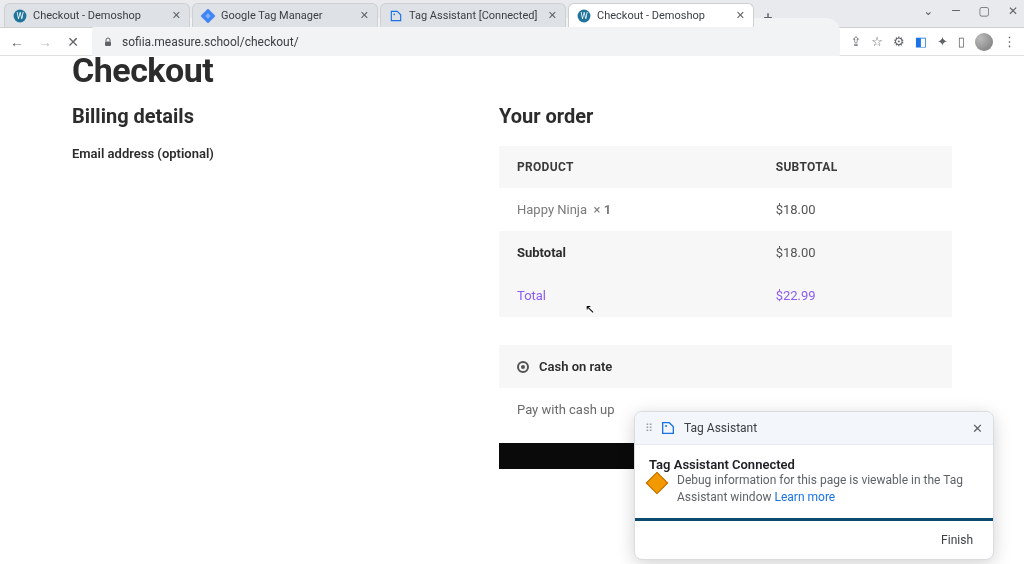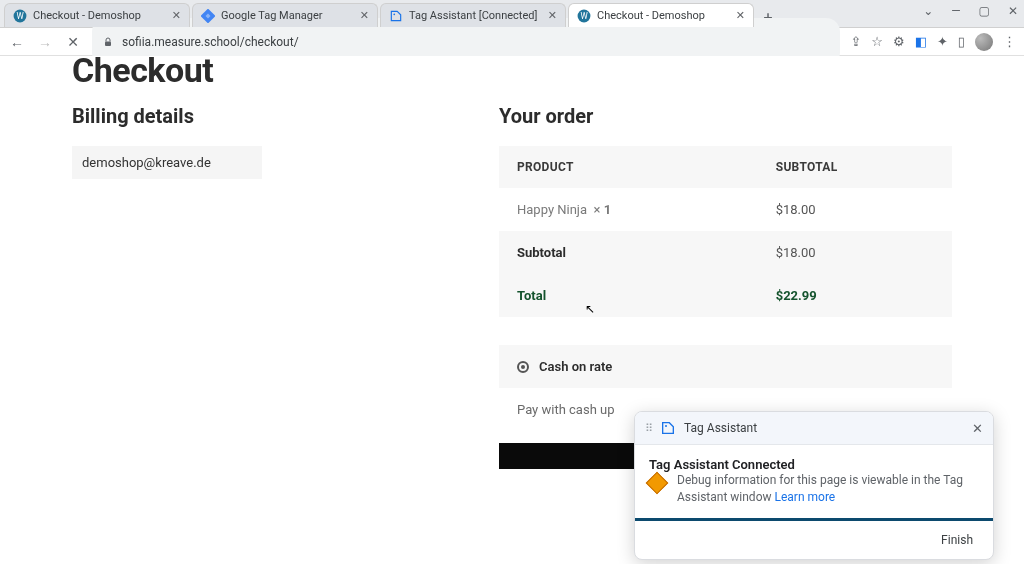--- a/index.html
+++ b/index.html
@@ -37,21 +37,21 @@
   .ship-line { margin-top: 24px; display: flex; align-items: center; gap: 8px; }
   .ship-line input[type=checkbox] { width: 12px; height: 12px; }
   .ship-label { font-size: 19px; font-weight: 700; color: #2c2c2c; }
 
   .order-table { width: 100%; border-collapse: collapse; background: #f7f7f7; }
   .order-table tr td, .order-table tr th { padding: 14px 18px; text-align: left; font-size: 13px; color: #555; }
   .order-table thead th { text-transform: uppercase; font-weight: 700; color: #3a3a3a; font-size: 12px; letter-spacing: 0.3px; }
   .order-table .prodrow td { background: #fff; }
   .order-table .prodrow .prodname { color: #7a7a7a; }
   .order-table .strong { font-weight: 700; color: #2c2c2c; }
-  .order-table .total td { font-weight: 700; color: #14532d; }
+  .order-table .total td { font-weight: 400; color: #8b5cf6; }
 
   .paybox { margin-top: 28px; background: #f7f7f7; padding: 14px 18px; display: flex; align-items: center; gap: 10px; font-size: 13px; color: #2c2c2c; font-weight: 600; }
   .radio-dot { width: 12px; height: 12px; border: 2px solid #555; border-radius: 50%; position: relative; }
   .radio-dot::after { content: ""; position: absolute; inset: 2px; background: #555; border-radius: 50%; }
   .paynote { margin-top: 14px; font-size: 13px; color: #6a6a6a; padding-left: 18px; }
   .darkbar { margin-top: 26px; height: 26px; background: #0a0a0a; }
 
   .cursor { position: absolute; left: 585px; top: 246px; font-size: 12px; color: #000; pointer-events: none; }
 
   
@@ -155,21 +155,21 @@
 <div class="scrollhint">
   <div class="scrollthumb"></div>
 </div>
 
 <div class="page">
   <div class="inner">
     <div class="heading">Checkout</div>
     <div class="cols">
       <div class="left">
         <div class="sect-title">Billing details</div>
-        <input class="field-input" value="demoshop@kreave.de" style="">
+        <div class="field-label">Email address (optional)</div>
       </div>
 
       <div class="right">
         <div class="sect-title">Your order</div>
         <table class="order-table">
           <thead>
             <tr>
               <th>PRODUCT</th>
               <th>SUBTOTAL</th>
             </tr>

